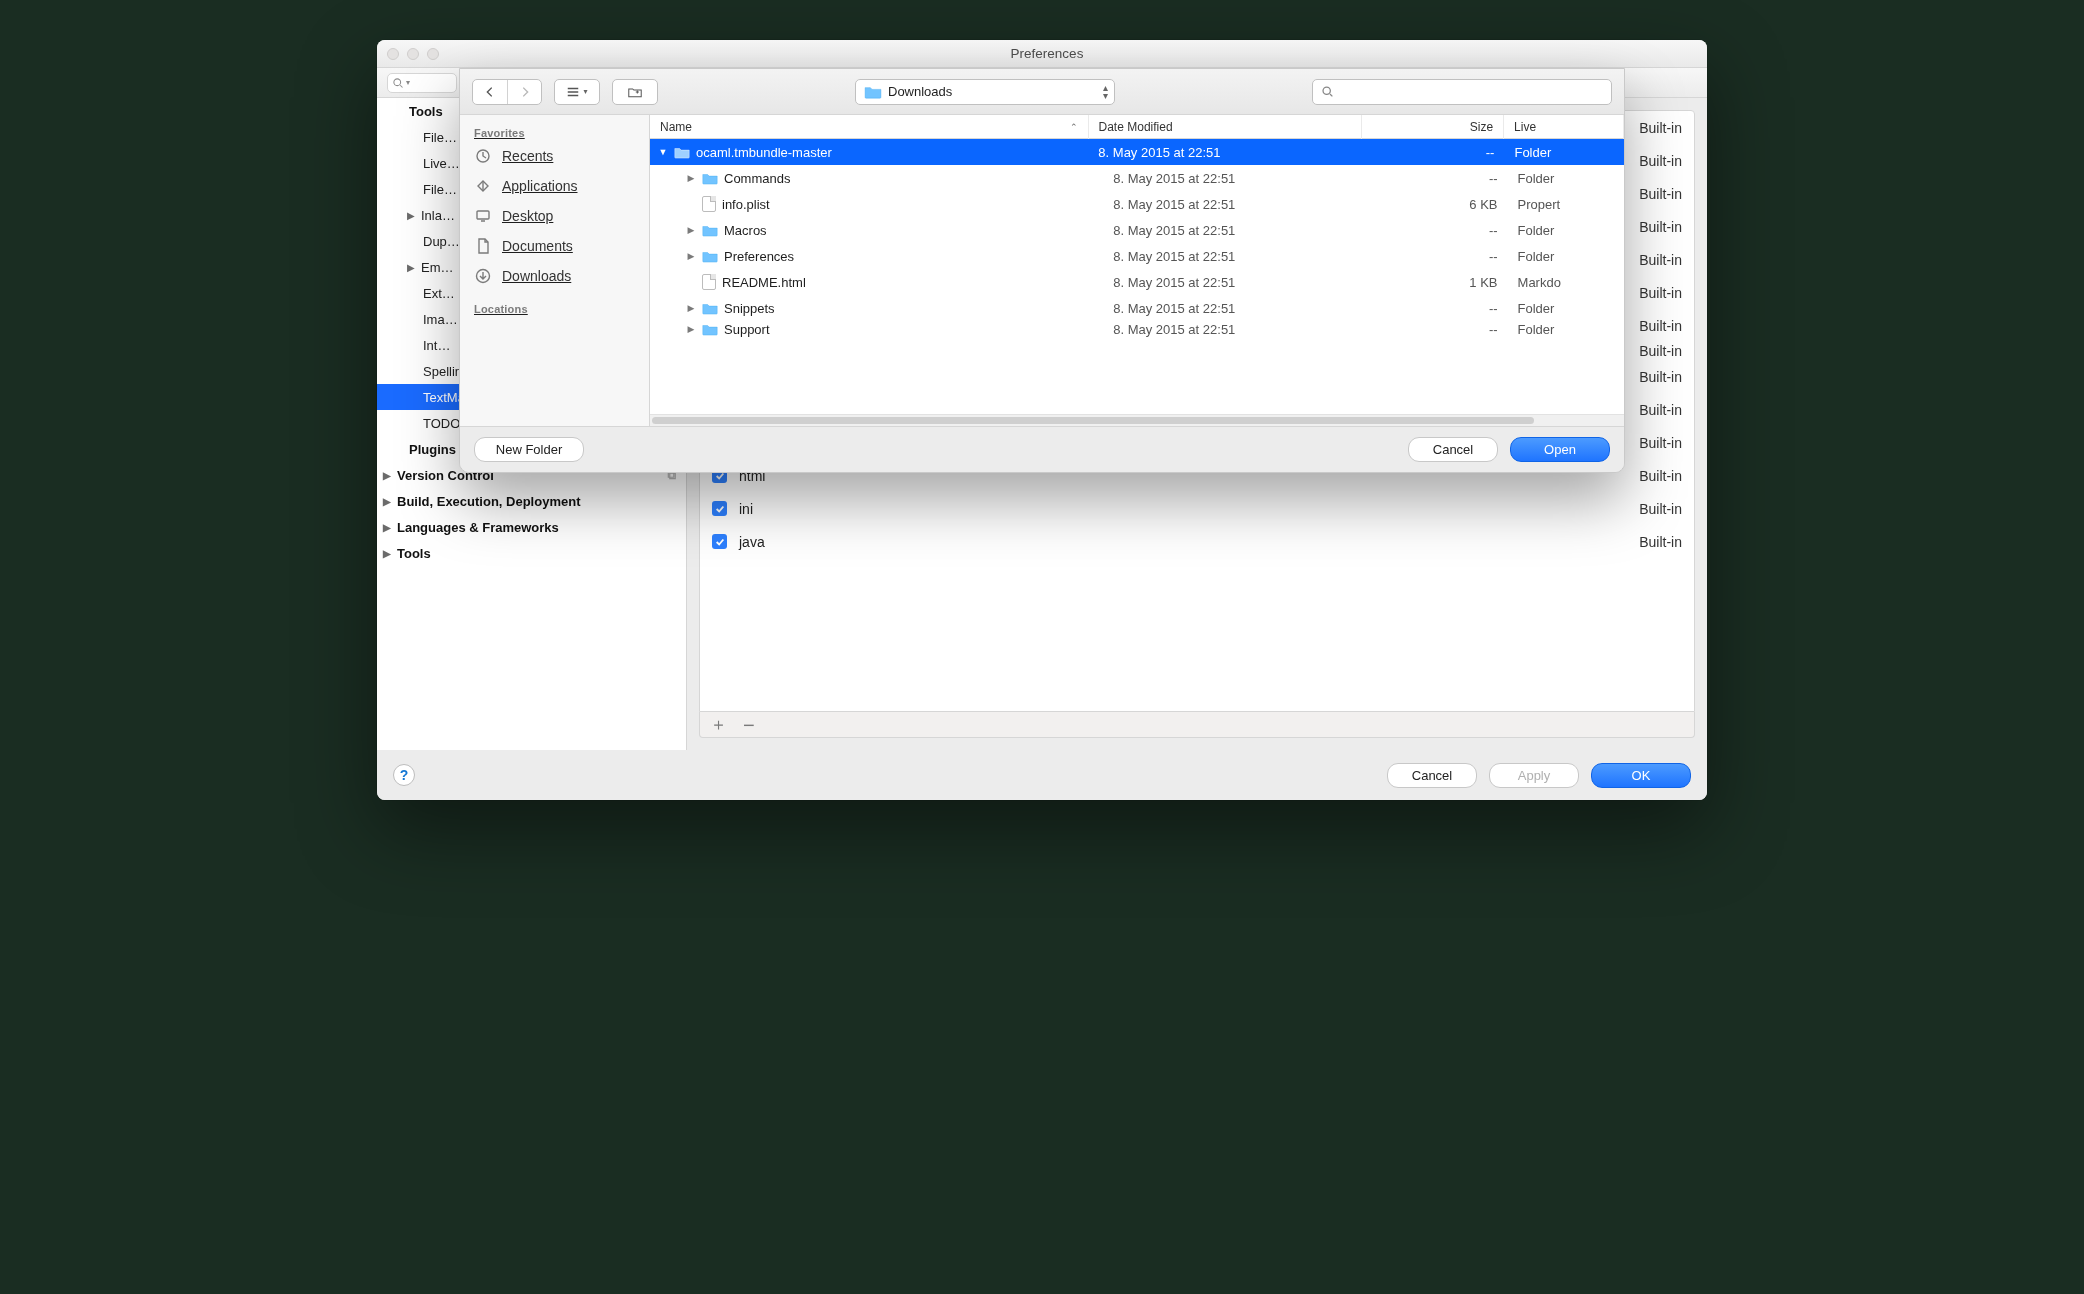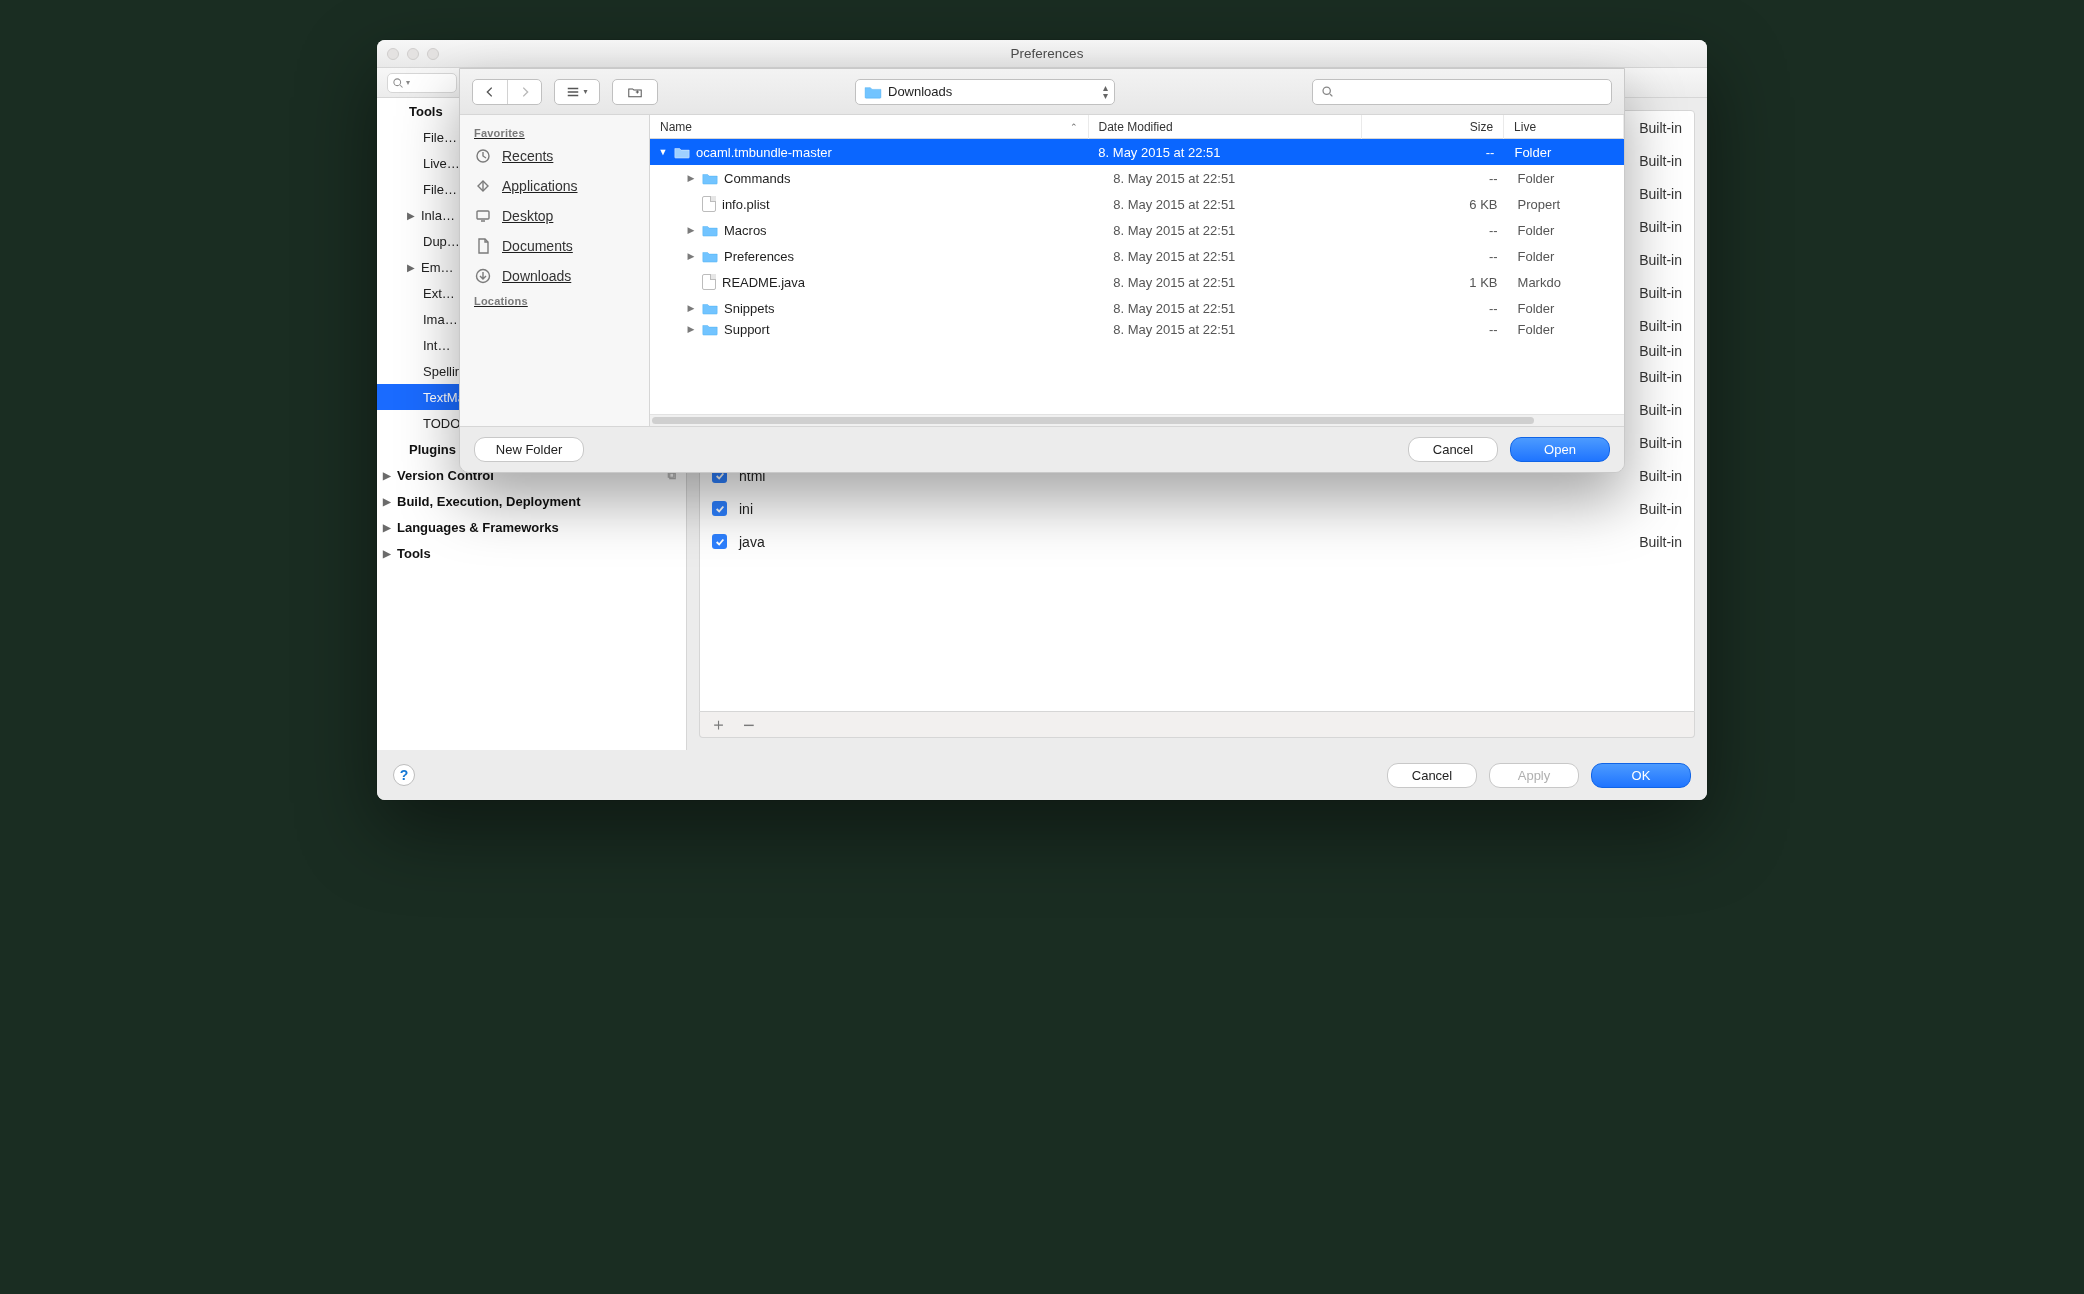--- a/index.html
+++ b/index.html
@@ -428,21 +428,21 @@
               </svg>
               <span>Documents</span>
             </div>
             <div class="fav">
               <svg viewBox="0 0 18 18">
                 <circle cx="9" cy="9" r="6.5"></circle>
                 <path d="M9 5v6M6 9l3 3 3-3"></path>
               </svg>
               <span>Downloads</span>
             </div>
-            <div class="side-hdr" style="">Locations</div>
+            <div class="side-hdr" style="margin-top: 8px;">Locations</div>
           </div>
 
         <div class="file-pane">
           <div class="cols">
             <div class="col col-name sort">
                 <span>Name</span>
                 <span class="up">⌃</span>
               </div>
             <div class="col col-date">Date Modified</div>
             <div class="col col-size">Size</div>
@@ -504,21 +504,21 @@
                   <span>Preferences</span>
                 </div>
                 <div class="c date">8. May 2015 at 22:51</div>
                 <div class="c size">--</div>
                 <div class="c kind">Folder</div>
               </div>
               <div class="row">
                 <div class="c name" style="padding-left:36px">
                   <span class="disclosure"></span>
                   <span class="file-icon"></span>
-                  <span>README.java</span>
+                  <span>README.html</span>
                 </div>
                 <div class="c date">8. May 2015 at 22:51</div>
                 <div class="c size">1 KB</div>
                 <div class="c kind">Markdo</div>
               </div>
               <div class="row">
                 <div class="c name" style="padding-left:36px">
                   <span class="disclosure">▶</span>
                   <svg class="folder-icon" viewBox="0 0 20 16">
                     <path d="M1 3h6l2 2h10v9a1 1 0 0 1-1 1H2a1 1 0 0 1-1-1z"></path>

